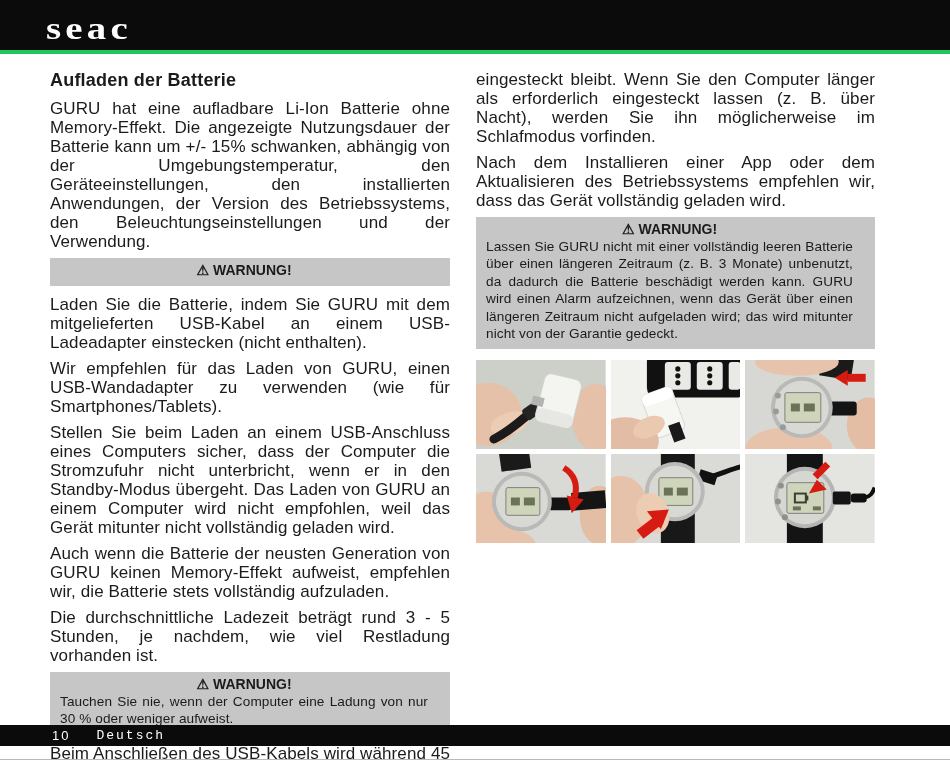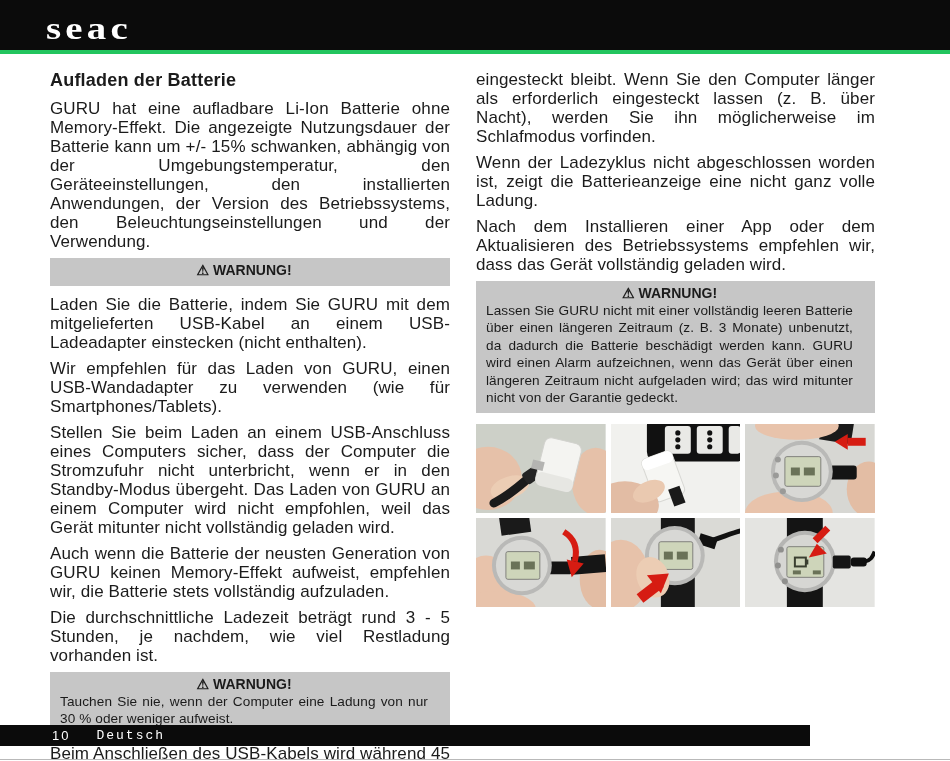--- a/index.html
+++ b/index.html
@@ -34,21 +34,21 @@
   .w-icon { font-weight:bold; margin-right:4px; }
   .w-body { font-size:13.6px; line-height:17.4px; text-align:justify; letter-spacing:0.1px; }
   
   .photo-grid {
     display:grid; grid-template-columns:repeat(3,1fr); gap:5px; margin-top:11px;
   }
   .photo { margin:0; height:89px; overflow:hidden; position:relative; }
   .photo svg { display:block; width:100%; height:100%; }
   
   .footer-bar {
-    position:absolute; left:0; top:725px; width:810px; height:21px;
+    position:absolute; left:0; top:725px; width:950px; height:21px;
     background:#0b0b0b; color:#ffffff; display:flex; align-items:center;
     font-size:13px; letter-spacing:2px;
   }
   .footer-bar .pagenum { margin-left:52px; }
   .footer-bar .lang { margin-left:26px;font-family:Liberation Mono, monospace; }
   .footer-underline { position:absolute; left:0; top:759px; width:950px; height:1px; background:#b9b9b9; }
 </style>
 </head>
 <body>
 
@@ -76,21 +76,20 @@
       <div class="w-title"><span class="w-icon">⚠</span><span>WARNUNG!</span></div>
       <div class="w-body">Tauchen Sie nie, wenn der Computer eine Ladung von nur 30 % oder weniger aufweist.</div>
     </div>
 
     <p class="body">Beim Anschließen des USB-Kabels wird während 45 Sekunden das &lt;= Ladesymbol auf der Uhranzeige erscheinen. Das Laden ist abgeschlossen, wenn das Batteriesymbol vom Uhrbildschirm verschwindet und der Schlafmodus aktiviert ist.</p>
     <p class="body">Nachdem die Batterie aufgeladen worden ist, unterbricht GURU automatisch die Stromzufuhr, auch wenn das Gerät</p>
   </div>
 
   <div class="col col-right">
     <p class="body">eingesteckt bleibt. Wenn Sie den Computer länger als erforderlich eingesteckt lassen (z. B. über Nacht), werden Sie ihn möglicherweise im Schlafmodus vorfinden.</p>
-    <p class="body">Wenn der Ladezyklus nicht abgeschlossen worden ist, zeigt die Batterieanzeige eine nicht ganz volle Ladung.</p>
     <p class="body">Nach dem Installieren einer App oder dem Aktualisieren des Betriebssystems empfehlen wir, dass das Gerät vollständig geladen wird.</p>
 
     <div class="warning">
       <div class="w-title"><span class="w-icon">⚠</span><span>WARNUNG!</span></div>
       <div class="w-body">Lassen Sie GURU nicht mit einer vollständig leeren Batterie über einen längeren Zeitraum (z. B. 3 Monate) unbenutzt, da dadurch die Batterie beschädigt werden kann. GURU wird einen Alarm aufzeichnen, wenn das Gerät über einen längeren Zeitraum nicht aufgeladen wird; das wird mitunter nicht von der Garantie gedeckt.</div>
     </div>
 
     <div class="photo-grid">
 
       <figure class="photo">

